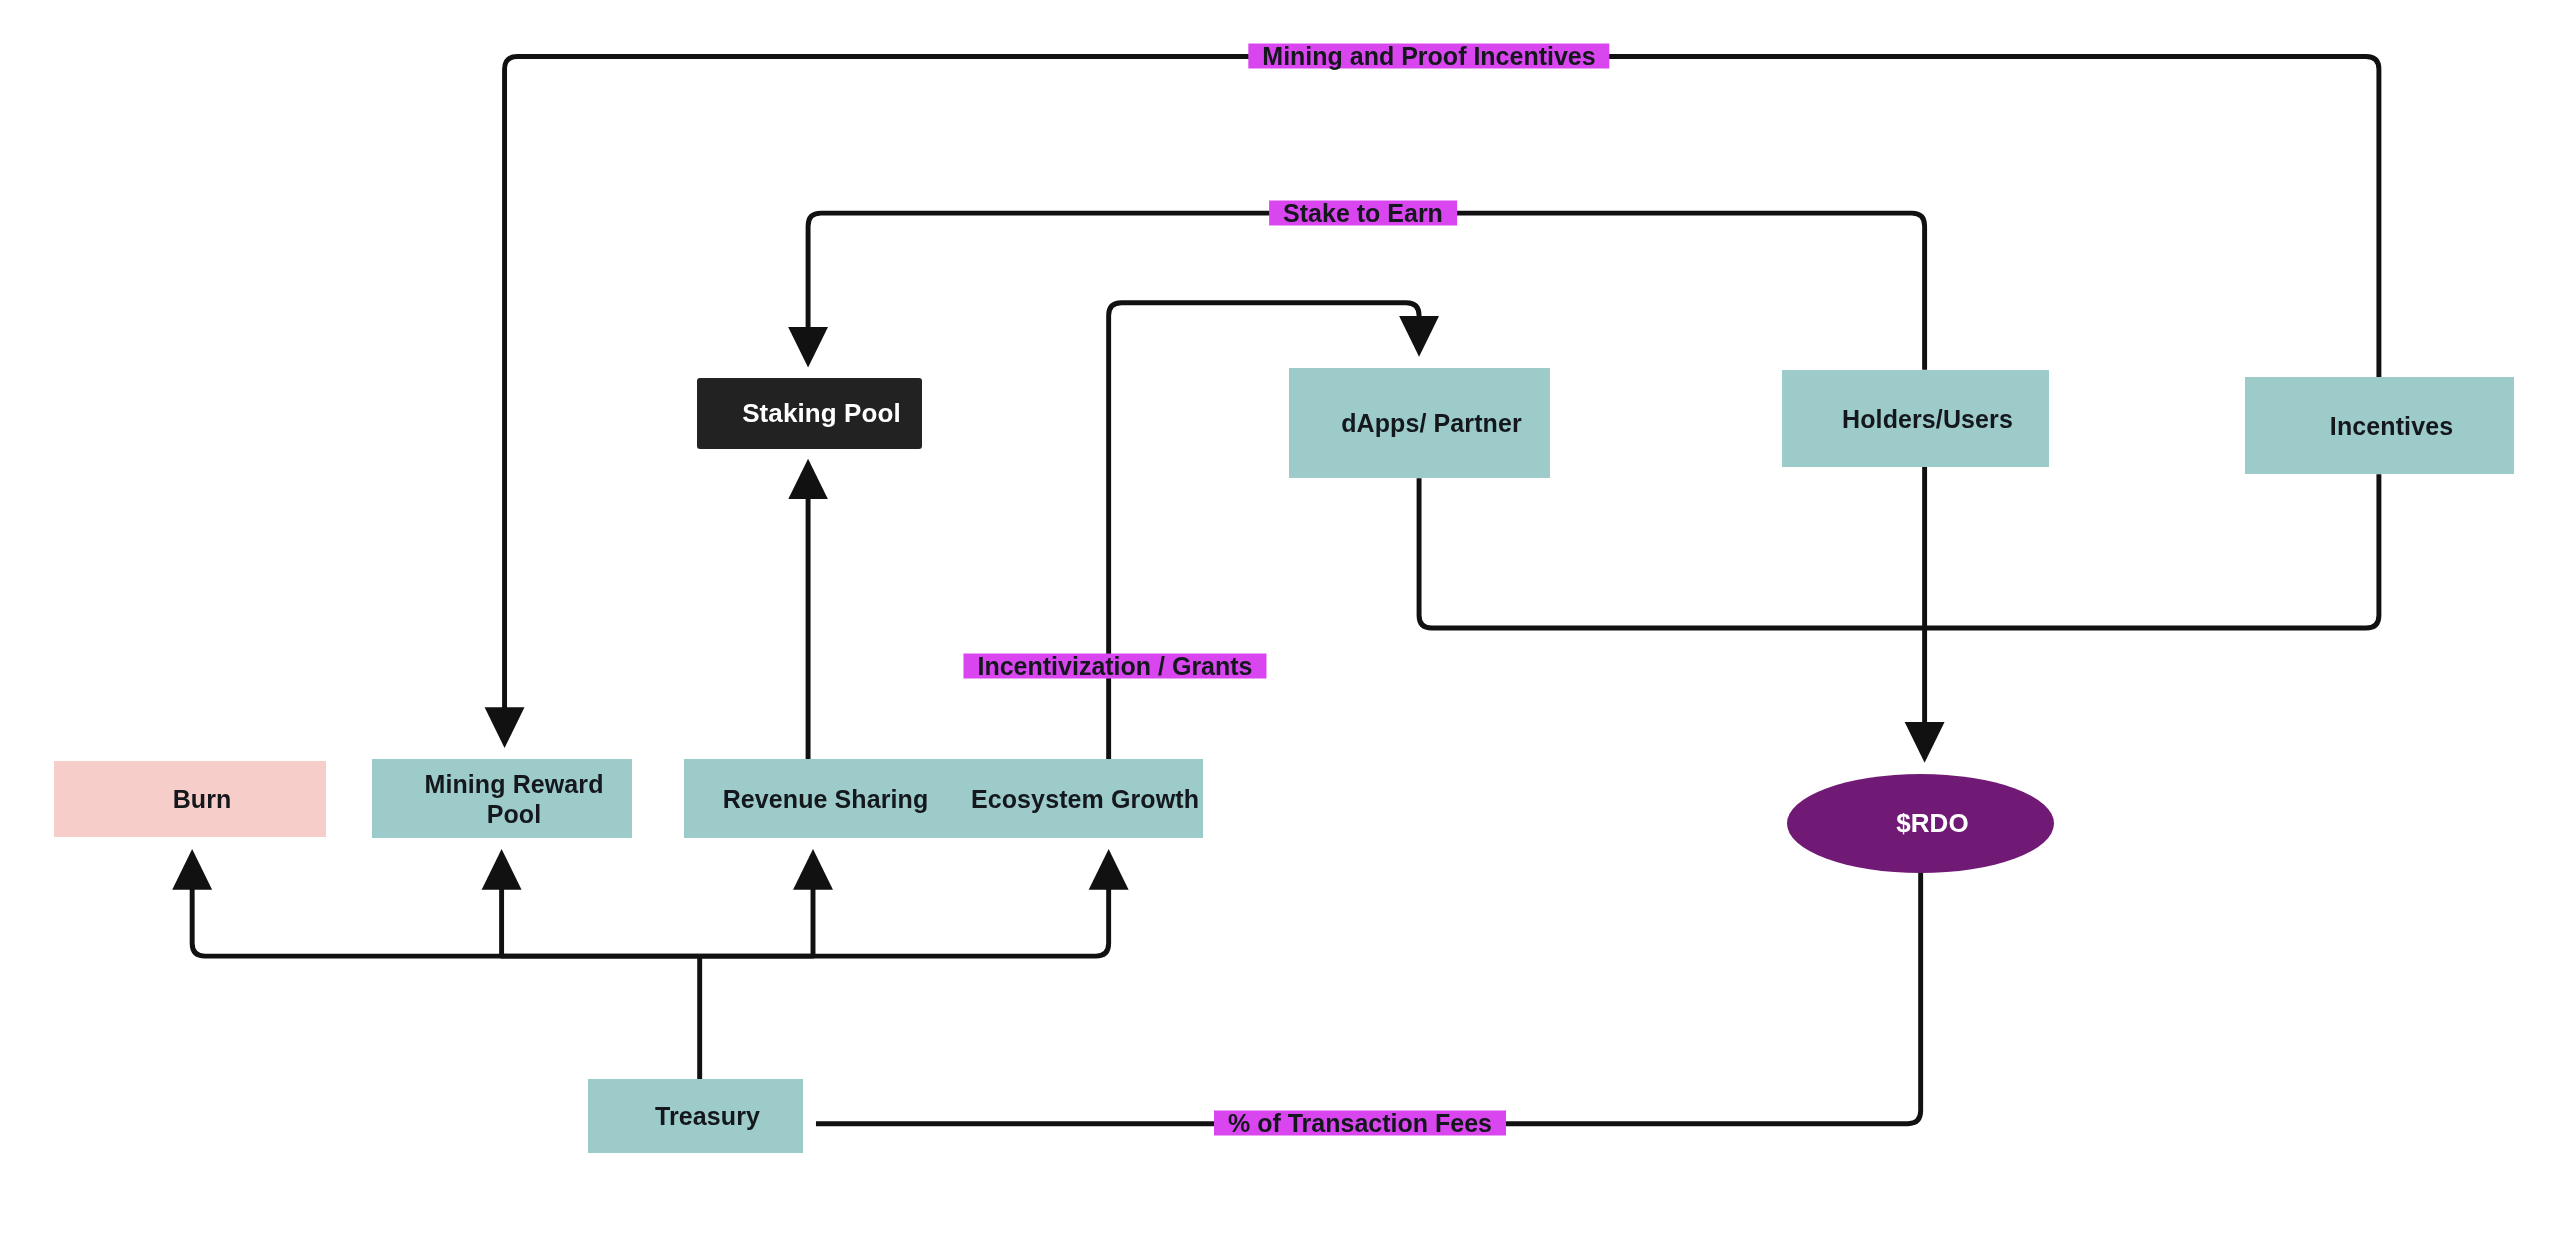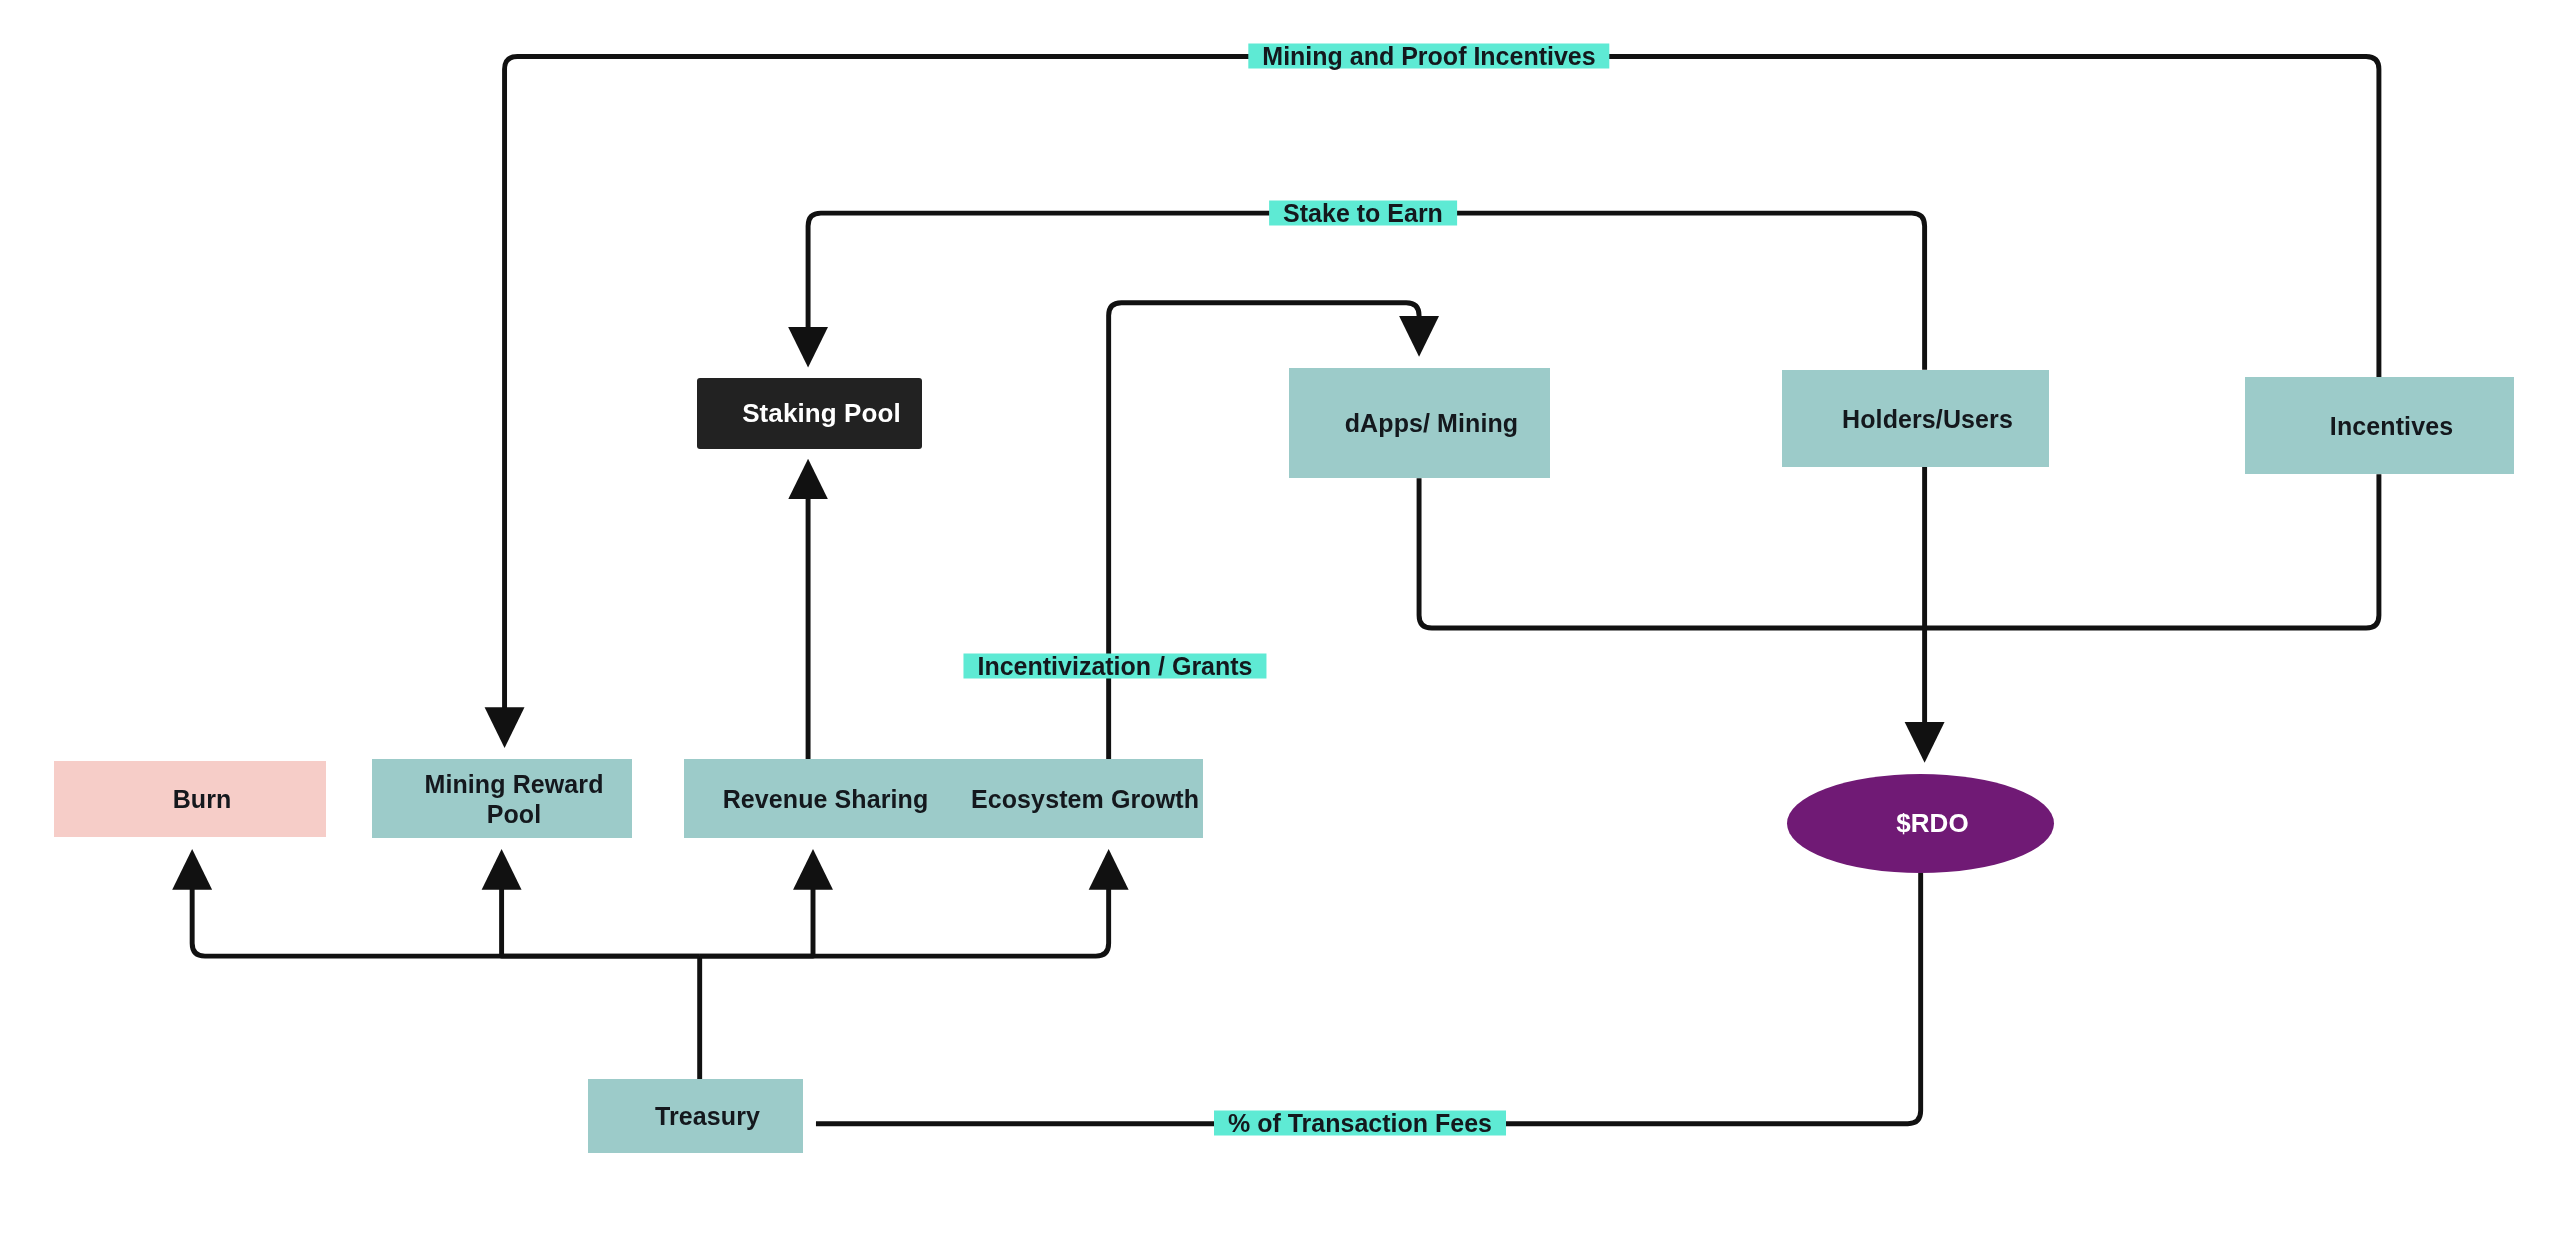--- a/index.html
+++ b/index.html
@@ -38,21 +38,21 @@
     line-height: 1.2;
     z-index: 3;
     padding-left: 24px;
   }
   .node.teal   { background: #9ccbc9; color: #14181d; }
   .node.pink   { background: #f6cdc8; color: #14181d; }
   .node.dark   { background: #222222; color: #ffffff; border-radius: 3px; }
   .node.ellipse{ background: #701a75; color: #ffffff; border-radius: 50%; }
   .edge-label {
     position: absolute;
-    background: #5eead4;
+    background: #d946ef;
     color: #14181d;
     font-size: 25px;
     font-weight: bold;
     white-space: nowrap;
     padding: 0 14px;
     transform: translate(-50%, -50%);
     z-index: 4;
     line-height: 1;
   }
 </style>
@@ -100,21 +100,21 @@
   <div class="node pink" style="left:54px; top:761px; width:272px; height:76px; font-size:25px;">Burn</div>
 
   <div class="node teal" style="left:372px; top:759px; width:260px; height:79px; font-size:25px;">Mining Reward Pool</div>
 
   <div class="node teal" style="left:684px; top:759px; width:259px; height:79px; font-size:25px;">Revenue Sharing</div>
 
   <div class="node teal" style="left:943px; top:759px; width:260px; height:79px; font-size:25px;">Ecosystem Growth</div>
 
   <div class="node dark" style="left:697px; top:378px; width:225px; height:71px; font-size:26px;">Staking Pool</div>
 
-  <div class="node teal" style="left:1289px; top:368px; width:261px; height:110px; font-size:25px;">dApps/ Mining</div>
+  <div class="node teal" style="left:1289px; top:368px; width:261px; height:110px; font-size:25px;">dApps/ Partner</div>
 
   <div class="node teal" style="left:1782px; top:370px; width:267px; height:97px; font-size:25px;">Holders/Users</div>
 
   <div class="node teal" style="left:2245px; top:377px; width:269px; height:97px; font-size:25px;">Incentives</div>
 
   <div class="node ellipse" style="left:1787px; top:774px; width:267px; height:99px; font-size:26px;">$RDO</div>
 
   <div class="node teal" style="left:588px; top:1079px; width:215px; height:74px; font-size:25px;">Treasury</div>
 
   <div class="edge-label" style="left:1429px; top:56px;">Mining and Proof Incentives</div>

